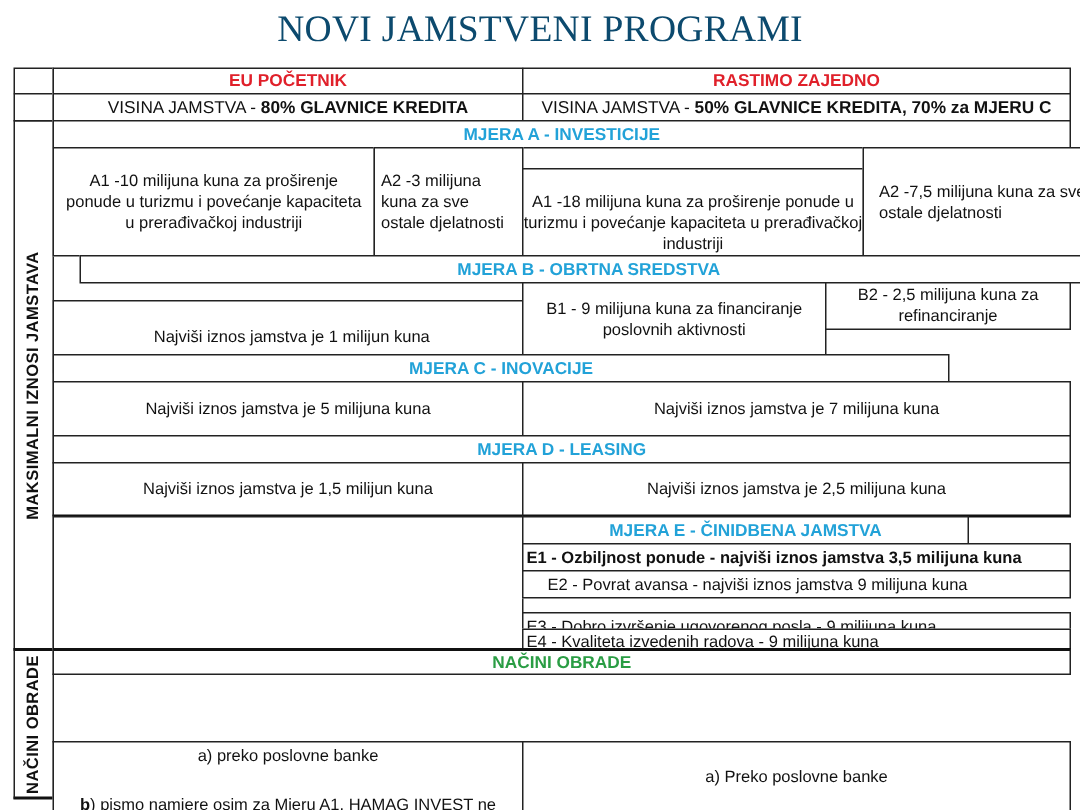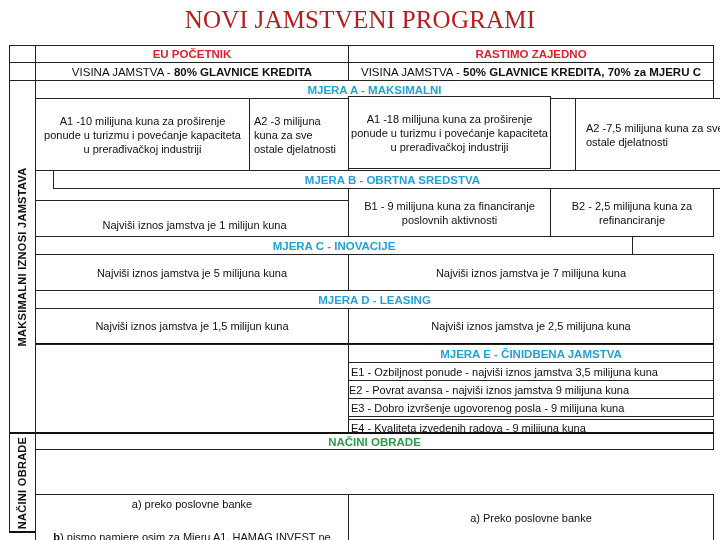--- a/index.html
+++ b/index.html
@@ -1,17 +1,17 @@
 <!DOCTYPE html>
 <html><head>
 <meta charset="utf-8">
 <style>
   html,body{margin:0;padding:0;background:#ffffff;}
   body{width:720px;height:540px;position:relative;overflow:hidden;font-family:"Liberation Sans Narrow","Liberation Sans",sans-serif;color:#111;}
-  .title{position:absolute;left:0;top:6px;width:720px;text-align:center;font-family:"Liberation Serif",serif;font-size:25px;color:#b91c1c;letter-spacing:0.2px;}
+  .title{position:absolute;left:0;top:6px;width:720px;text-align:center;font-family:"Liberation Serif",serif;font-size:25px;color:#0c4a6e;letter-spacing:0.2px;}
   .cell{position:absolute;box-sizing:border-box;border:1px solid #222;display:flex;align-items:center;justify-content:center;text-align:center;font-size:11px;line-height:14px;padding:0 4px;background:#fff;}
   .hdr-red{color:#e0202a;font-weight:bold;font-size:11.5px;}
   .hdr-blue{color:#22a2d8;font-weight:bold;font-size:11.5px;}
   .hdr-green{color:#2a9d44;font-weight:bold;font-size:11.5px;}
   .left{justify-content:flex-start;text-align:left;}
   .b{font-weight:bold;}
   .vert{position:absolute;box-sizing:border-box;border:1px solid #222;display:flex;align-items:center;justify-content:center;}
   .vert span{transform:rotate(-90deg);white-space:nowrap;font-weight:bold;font-size:11px;letter-spacing:0.3px;}
   .col{flex-direction:column;margin-top:45px;}
 </style>
@@ -34,44 +34,44 @@
     <span class="b">50% GLAVNICE KREDITA, 70% za MJERU C</span>
 </div>
 
 <div class="vert" style="left:9px;top:80px;width:27px;height:353px;">
   <span>MAKSIMALNI IZNOSI JAMSTAVA</span>
 </div>
 <div class="vert" style="left:9px;top:432px;width:27px;height:101px;border-top:2px solid #111;border-bottom:2px solid #111;">
   <span>NAČINI OBRADE</span>
 </div>
 
-<div class="cell hdr-blue" style="left:35px;top:80px;width:679px;height:19px;">MJERA A - MAKSIMALNI</div>
+<div class="cell hdr-blue" style="left:35px;top:80px;width:679px;height:19px;">MJERA A - INVESTICIJE</div>
 <div class="cell" style="left:35px;top:98px;width:215px;height:73px;padding:16px 6px;">A1 -10 milijuna kuna za proširenje ponude u turizmu i povećanje kapaciteta u prerađivačkoj industriji</div>
 <div class="cell left" style="left:249px;top:98px;width:100px;height:73px;">A2 -3 milijuna kuna za sve ostale djelatnosti</div>
-<div class="cell" style="left:348px;top:96px;width:203px;height:73px;padding:0 0;">A1 -18 milijuna kuna za proširenje ponude u turizmu i povećanje kapaciteta u prerađivačkoj industriji</div>
+<div class="cell" style="left:348px;top:112px;width:228px;height:73px;padding:0 0;">A1 -18 milijuna kuna za proširenje ponude u turizmu i povećanje kapaciteta u prerađivačkoj industriji</div>
 <div class="cell left" style="left:575px;top:98px;width:164px;height:73px;padding-left:10px;">A2 -7,5 milijuna kuna za sve ostale djelatnosti</div>
 
 <div class="cell hdr-blue" style="left:53px;top:170px;width:679px;height:19px;">MJERA B - OBRTNA SREDSTVA</div>
 <div class="cell" style="left:35px;top:200px;width:319px;height:49px;">Najviši iznos jamstva je 1 milijun kuna</div>
 <div class="cell" style="left:348px;top:188px;width:203px;height:49px;padding:0 14px;">B1 - 9 milijuna kuna za financiranje poslovnih aktivnosti</div>
-<div class="cell" style="left:550px;top:188px;width:164px;height:49px;padding:0 14px;">B2 - 2,5 milijuna kuna za refinanciranje</div>
+<div class="cell" style="left:550px;top:188px;width:164px;height:32px;padding:0 14px;">B2 - 2,5 milijuna kuna za refinanciranje</div>
 
 <div class="cell hdr-blue" style="left:35px;top:236px;width:598px;height:19px;">MJERA C - INOVACIJE</div>
 <div class="cell" style="left:35px;top:254px;width:314px;height:37px;">Najviši iznos jamstva je 5 milijuna kuna</div>
 <div class="cell" style="left:348px;top:254px;width:366px;height:37px;">Najviši iznos jamstva je 7 milijuna kuna</div>
 
 <div class="cell hdr-blue" style="left:35px;top:290px;width:679px;height:19px;">MJERA D - LEASING</div>
 <div class="cell" style="left:35px;top:308px;width:314px;height:37px;border-bottom:2px solid #111;">Najviši iznos jamstva je 1,5 milijun kuna</div>
 <div class="cell" style="left:348px;top:308px;width:366px;height:37px;border-bottom:2px solid #111;">Najviši iznos jamstva je 2,5 milijuna kuna</div>
 
 <div class="cell" style="left:35px;top:344px;width:314px;height:89px;"></div>
-<div class="cell hdr-blue" style="left:348px;top:344px;width:366px;height:19px;">MJERA E - ČINIDBENA JAMSTVA</div>
-<div class="cell left" style="left:348px;top:362px;width:366px;height:19px;padding-left:2px;">E1 - Ozbiljnost ponude - najviši iznos jamstva 3,5 milijuna kuna</div>
-<div class="cell left" style="left:348px;top:380px;width:366px;height:19px;padding-left:0;">E2 - Povrat avansa - najviši iznos jamstva 9 milijuna kuna</div>
-<div class="cell left" style="left:348px;top:398px;width:366px;height:19px;padding-left:2px;">E3 - Dobro izvršenje ugovorenog posla - 9 milijuna kuna</div>
+<div class="cell hdr-blue" style="left:348px;top:344px;width:298px;height:19px;">MJERA E - ČINIDBENA JAMSTVA</div>
+<div class="cell left" style="left:348px;top:362px;width:366px;height:19px;padding-left:2px;font-weight:bold;">E1 - Ozbiljnost ponude - najviši iznos jamstva 3,5 milijuna kuna</div>
+<div class="cell left" style="left:348px;top:380px;width:366px;height:19px;padding-left:16px;">E2 - Povrat avansa - najviši iznos jamstva 9 milijuna kuna</div>
+<div class="cell left" style="left:348px;top:408px;width:366px;height:19px;padding-left:2px;">E3 - Dobro izvršenje ugovorenog posla - 9 milijuna kuna</div>
 <div class="cell left" style="left:348px;top:419px;width:366px;height:17px;padding-left:2px;">E4 - Kvaliteta izvedenih radova - 9 milijuna kuna</div>
 
 <div class="cell hdr-green" style="left:35px;top:432px;width:679px;height:18px;border-top:2px solid #111;">NAČINI OBRADE</div>
 <div class="cell col" style="left:35px;top:449px;width:314px;height:84px;justify-content:space-between;padding:2px 4px 4px;border-bottom:2px solid #111;">
   <div>a) preko poslovne banke</div>
   <div><span class="b">b</span><span>) pismo namjere osim za Mjeru A1. HAMAG INVEST ne razmatra zahtjeve poduzetnika za pismo namjere a koji su već podnijeli zahtjev za kredit</span></div>
 </div>
 <div class="cell col" style="left:348px;top:449px;width:366px;height:84px;justify-content:center;gap:22px;border-bottom:2px solid #111;">
   <div>a) Preko poslovne banke</div>
   <div>b) posebni uvjeti za čindbena jamstva</div>

